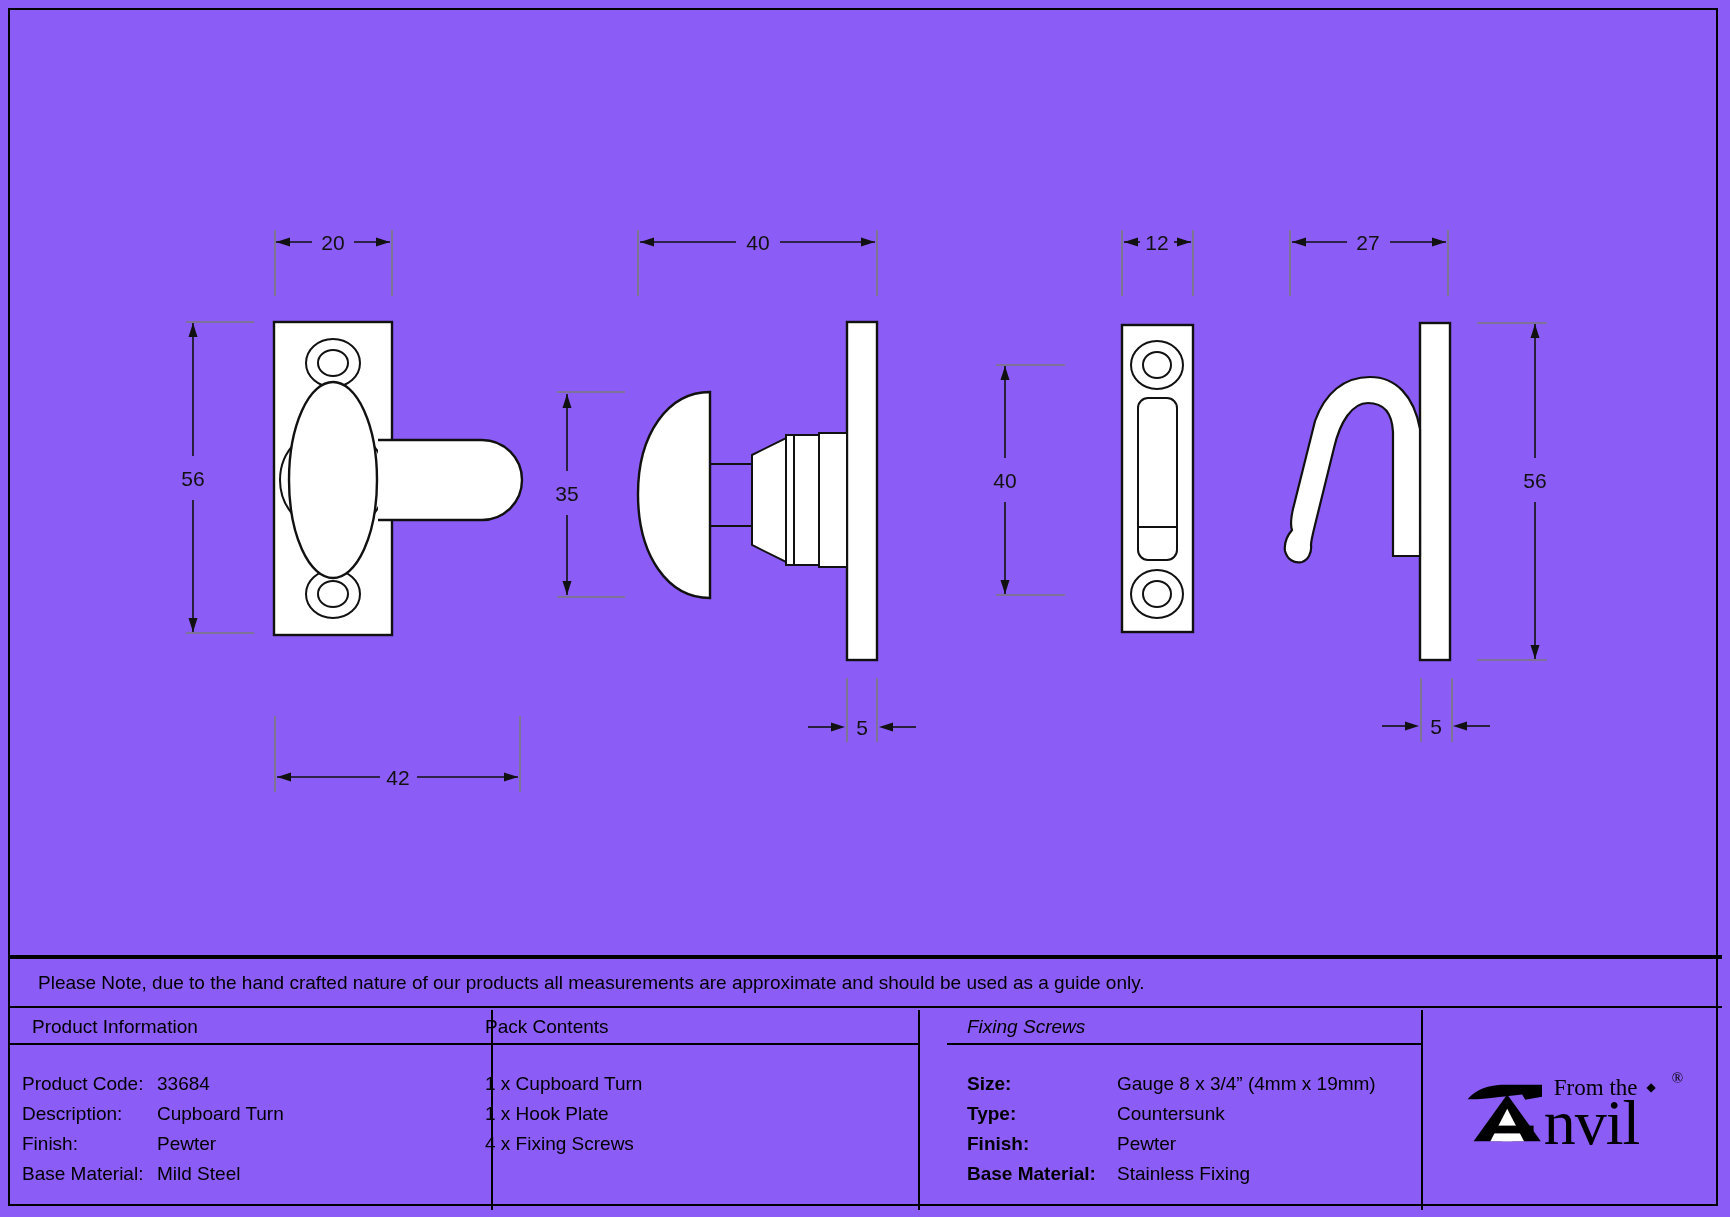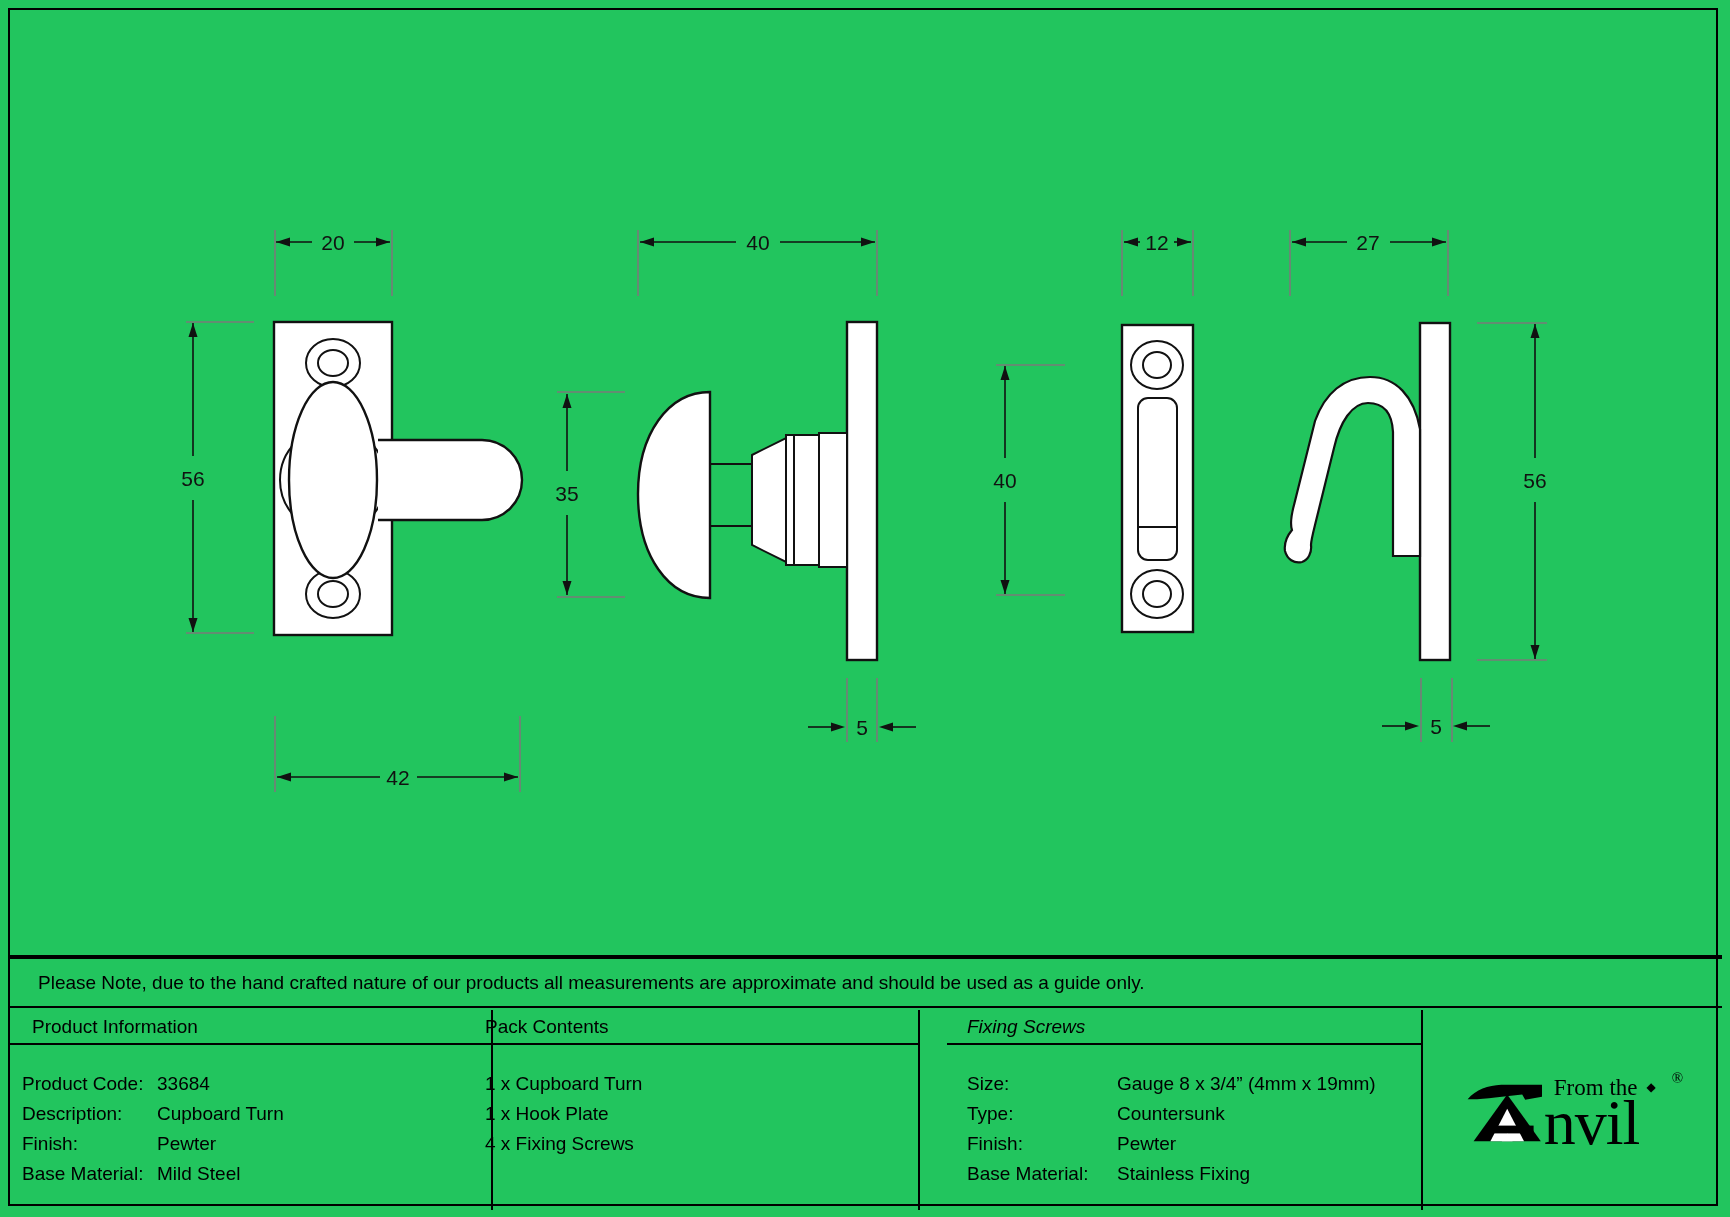--- a/index.html
+++ b/index.html
@@ -1,17 +1,17 @@
 <!DOCTYPE html>
 <html><head>
 <meta charset="utf-8">
 <style>
   html,body{margin:0;padding:0;background:#fff;}
   .page{
-    position:relative;width:1730px;height:1217px;background:#22c55e;
+    position:relative;width:1730px;height:1217px;background:#8b5cf6;
     font-family:"Liberation Sans",sans-serif;color:#111;overflow:hidden;
   }
   .frame{position:absolute;left:8px;top:8px;width:1710px;height:1198px;border:2px solid #000;box-sizing:border-box;}
   .drawings-svg{position:absolute;left:8px;top:8px;}
   .dim-text{font-family:"Liberation Sans",sans-serif;font-size:21px;fill:#111;}
   .note-row{
     position:absolute;left:8px;top:955px;width:1714px;height:53px;box-sizing:border-box;
     border-top:4px solid #000;border-bottom:2px solid #000;
     display:flex;align-items:center;padding-left:30px;font-size:19px;color:#000;
   }
@@ -24,21 +24,21 @@
   .colA{left:8px;width:485px;border-right:2px solid #000;}
   .colA .thead{padding-left:24px;}
   .colB{left:470px;width:450px;border-right:2px solid #000;}
   .colB .thead{padding-left:15px;}
   .colC{left:947px;width:476px;border-right:2px solid #000;}
   .colC .thead{padding-left:20px;font-style:italic;}
   .kv{display:flex;line-height:30px;}
   .colA .kv{padding-left:14px;}
   .colA .kv .k{width:135px;flex:none;}
   .colC .kv{padding-left:20px;}
-  .colC .kv .k{width:150px;flex:none;}
+  .colC .kv .k{width:150px;flex:none;font-weight:bold;}
   .pack-item{padding-left:15px;line-height:30px;}
   .logo-cell{
     position:absolute;left:1425px;top:1010px;width:297px;height:200px;
     display:flex;align-items:center;justify-content:center;
   }
   .logo{display:flex;align-items:flex-end;}
   .logo-right{display:flex;flex-direction:column;margin-left:-4px;}
   .logo-top{
     font-family:"Liberation Serif",serif;font-size:23px;color:#000;
     display:flex;align-items:center;padding-left:10px;margin-bottom:-4px;

